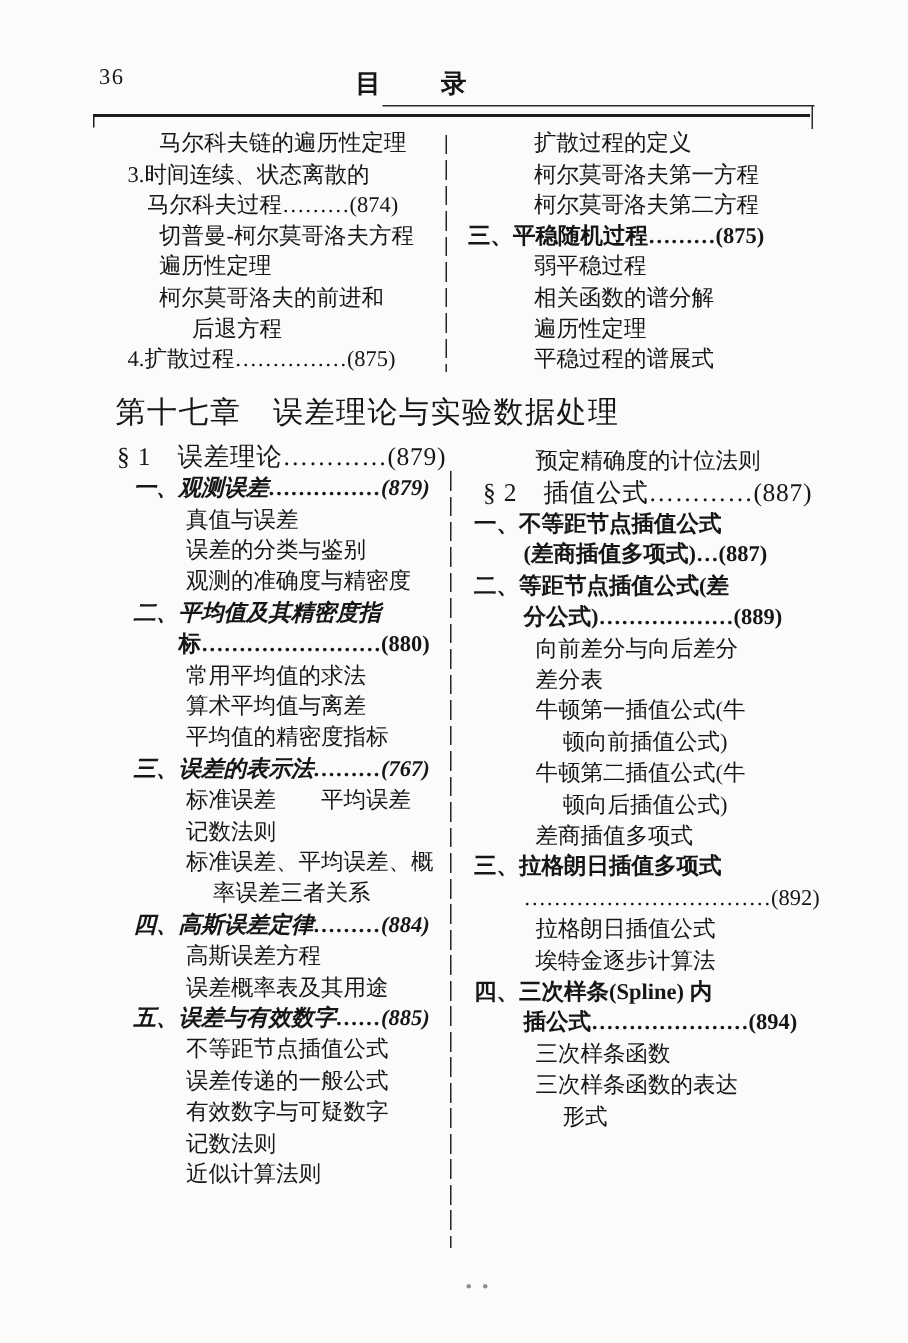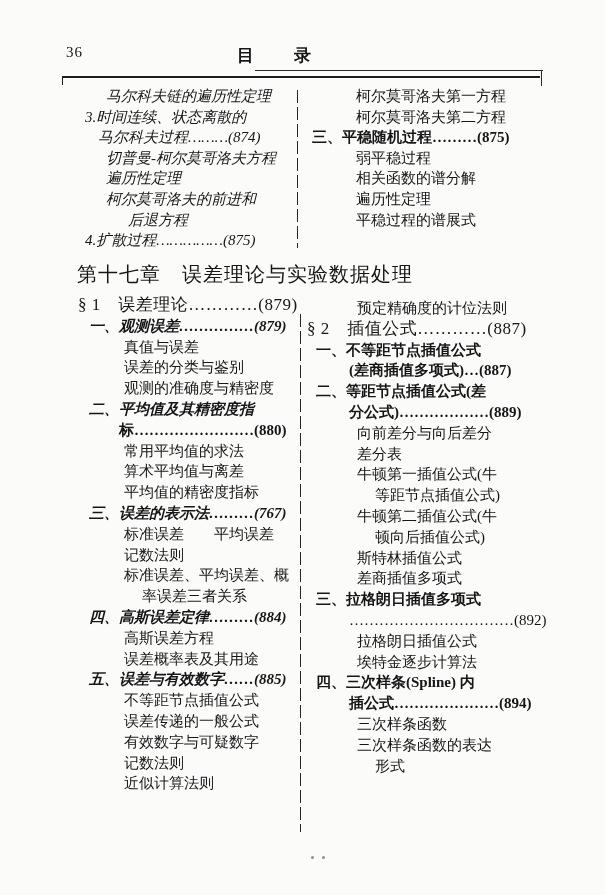--- a/index.html
+++ b/index.html
@@ -21,36 +21,36 @@
   
   .vdiv{width:1px;background:repeating-linear-gradient(180deg,#242424 0 13px,transparent 13px 17px);}
   .vdiv-top{left:297px;top:90px;height:158px;}
   .vdiv-bot{left:300px;top:314px;height:518px;}
   
   .col{position:absolute;font-size:15px;}
   .col .line{line-height:20.6px;white-space:nowrap;}
   .col-bot-left .line,.col-bot-right .line{line-height:20.8px;}
   .b{font-weight:700;}
   .s{font-size:17px;letter-spacing:0.5px;}
-  .col-top-left{left:62px;top:86px;width:236px;font-style:italic;}
+  .col-top-left{left:62px;top:86px;width:236px;}
   .col-top-right{left:305px;top:86px;width:278px;}
   .col-bot-left{left:62px;top:295px;width:238px;}
   .col-bot-right{left:305px;top:298px;width:288px;}
   .col-top-left  .i0{padding-left:23px;}
   .col-top-left  .i1{padding-left:36px;}
   .col-top-left  .i2{padding-left:44px;}
   .col-top-left  .i3{padding-left:66px;}
   .col-top-right .i0{padding-left:7px;}
   .col-top-right .i1{padding-left:51px;}
   .col-bot-left  .i0{padding-left:16px;}
   .col-bot-left  .i1{padding-left:27px;font-style:italic;}
   .col-bot-left  .i2{padding-left:57px;}
   .col-bot-left  .i3{padding-left:62px;}
   .col-bot-left  .i4{padding-left:80px;}
-  .col-bot-right .i0{padding-left:2px;}
+  .col-bot-right .i0{padding-left:2px;margin-left:15px;}
   .col-bot-right .i1{padding-left:11px;}
   .col-bot-right .i2{padding-left:44px;}
   .col-bot-right .i3{padding-left:52px;}
   .col-bot-right .i4{padding-left:70px;}
   
   .chapter{left:0;top:261px;width:490px;text-align:center;font-size:20px;font-weight:400;letter-spacing:1px;}
   
   .speck{width:3px;height:3px;background:#8f8f8f;border-radius:50%;}
   .speck1{left:311px;top:856px;}
   .speck2{left:322px;top:856px;}
@@ -72,20 +72,21 @@
     <div class="line i2">马尔科夫链的遍历性定理</div>
     <div class="line i0">3.时间连续、状态离散的</div>
     <div class="line i1">马尔科夫过程………(874)</div>
     <div class="line i2">切普曼-柯尔莫哥洛夫方程</div>
     <div class="line i2">遍历性定理</div>
     <div class="line i2">柯尔莫哥洛夫的前进和</div>
     <div class="line i3">后退方程</div>
     <div class="line i0">4.扩散过程……………(875)</div>
   </div>
 <div class="col col-top-right">
+    <div class="line i1">扩散过程的定义</div>
     <div class="line i1">柯尔莫哥洛夫第一方程</div>
     <div class="line i1">柯尔莫哥洛夫第二方程</div>
     <div class="line i0 b">三、平稳随机过程………(875)</div>
     <div class="line i1">弱平稳过程</div>
     <div class="line i1">相关函数的谱分解</div>
     <div class="line i1">遍历性定理</div>
     <div class="line i1">平稳过程的谱展式</div>
   </div>
 
 <div class="abs chapter">第十七章　误差理论与实验数据处理</div>
@@ -119,24 +120,23 @@
 <div class="col col-bot-right">
     <div class="line i3">预定精确度的计位法则</div>
     <div class="line i0 s">§ 2　插值公式…………(887)</div>
     <div class="line i1 b">一、不等距节点插值公式</div>
     <div class="line i2 b">(差商插值多项式)…(887)</div>
     <div class="line i1 b">二、等距节点插值公式(差</div>
     <div class="line i2 b">分公式)………………(889)</div>
     <div class="line i3">向前差分与向后差分</div>
     <div class="line i3">差分表</div>
     <div class="line i3">牛顿第一插值公式(牛</div>
-    <div class="line i4">等距节点插值公式)</div>
+    <div class="line i4">顿向前插值公式)</div>
     <div class="line i3">牛顿第二插值公式(牛</div>
     <div class="line i4">顿向后插值公式)</div>
-    <div class="line i3">斯特林插值公式</div>
     <div class="line i3">差商插值多项式</div>
     <div class="line i1 b">三、拉格朗日插值多项式</div>
     <div class="line i2">……………………………(892)</div>
     <div class="line i3">拉格朗日插值公式</div>
     <div class="line i3">埃特金逐步计算法</div>
     <div class="line i1 b">四、三次样条(Spline) 内</div>
     <div class="line i2 b">插公式…………………(894)</div>
     <div class="line i3">三次样条函数</div>
     <div class="line i3">三次样条函数的表达</div>
     <div class="line i4">形式</div>

